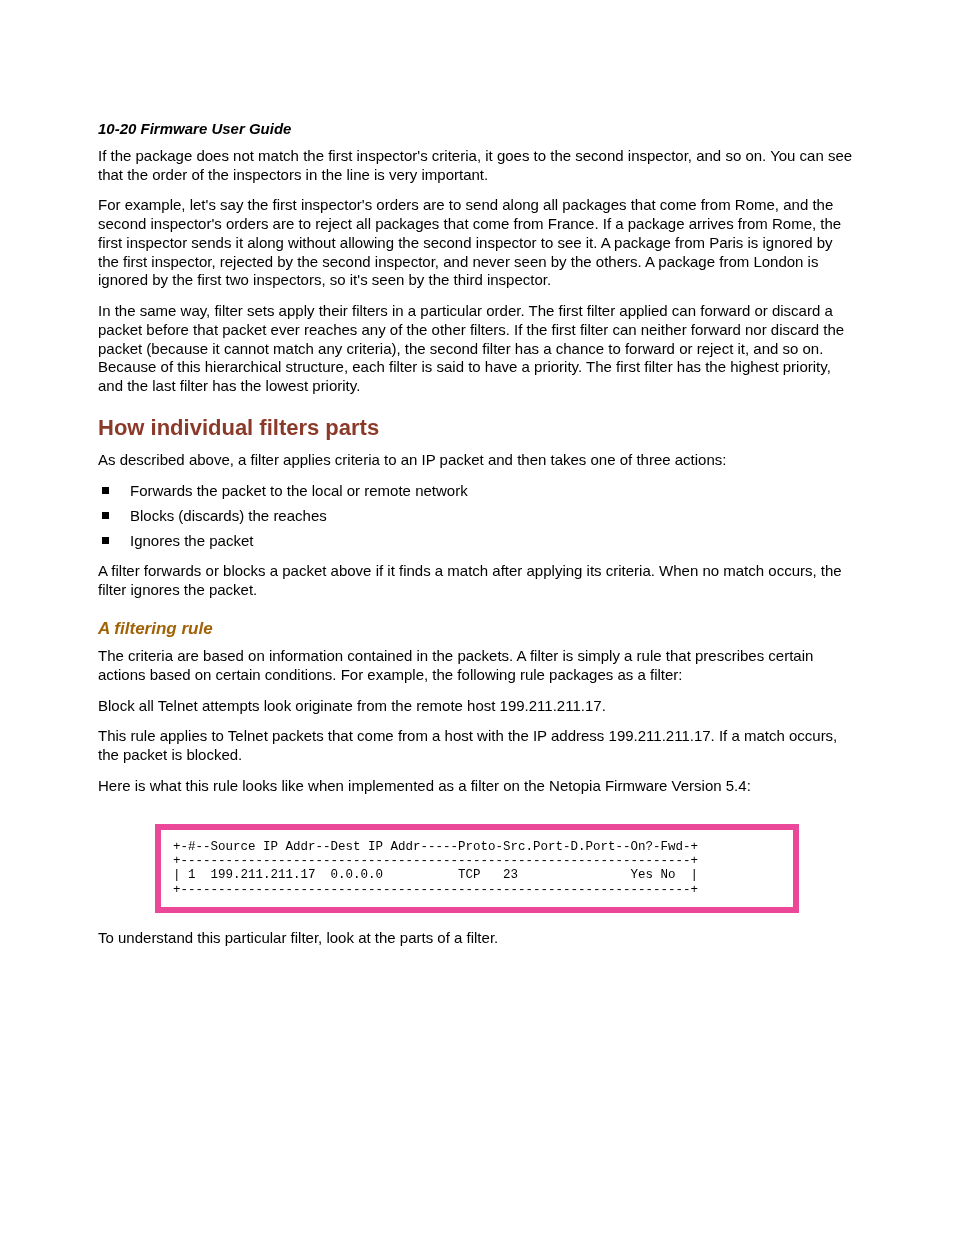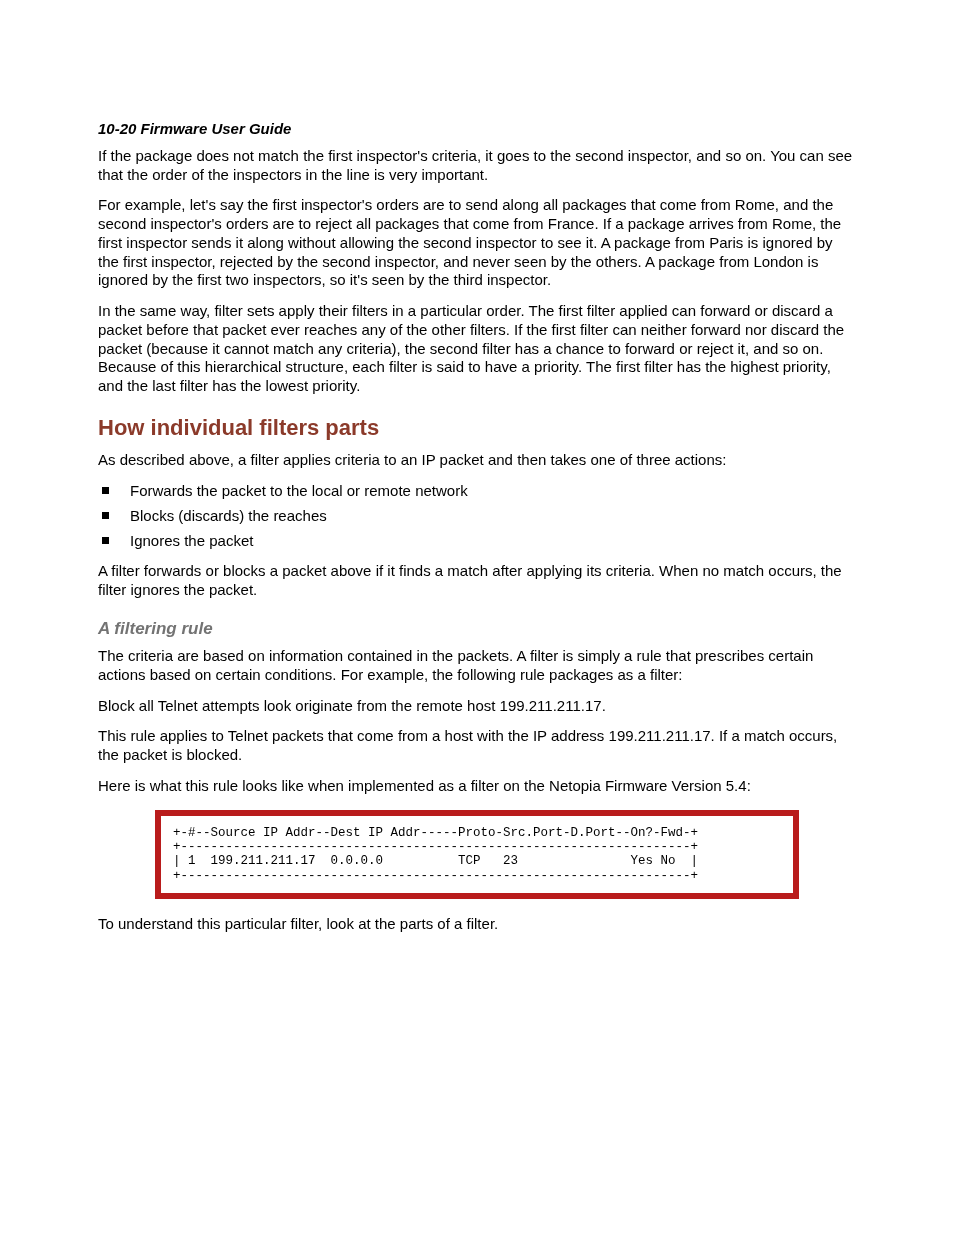--- a/index.html
+++ b/index.html
@@ -30,21 +30,21 @@
   .section-h {
     font-size: 22px;
     font-weight: bold;
     color: #8b3a2a;
     margin: 18px 0 10px 0;
   }
   .sub-h {
     font-size: 17px;
     font-weight: bold;
     font-style: italic;
-    color: #737373;
+    color: #a16207;
     margin: 18px 0 8px 0;
   }
   .bullets {
     margin: 4px 0 12px 0;
     padding: 0;
     list-style: none;
   }
   .bullets li {
     position: relative;
     padding-left: 32px;
@@ -53,23 +53,23 @@
   .bullets li::before {
     content: "";
     position: absolute;
     left: 4px;
     top: 5px;
     width: 7px;
     height: 7px;
     background: #000;
   }
   .term-box {
-    margin: 14px auto 16px auto;
+    margin: 28px auto 16px auto;
     width: 608px;
-    border: 6px solid #b91c1c;
+    border: 6px solid #ec4899;
     padding: 10px 12px;
     font-family: "Courier New", Courier, monospace;
     font-size: 12.5px;
     line-height: 1.15;
     white-space: pre;
     overflow: hidden;
   }
 </style>
 </head>
 <body>

